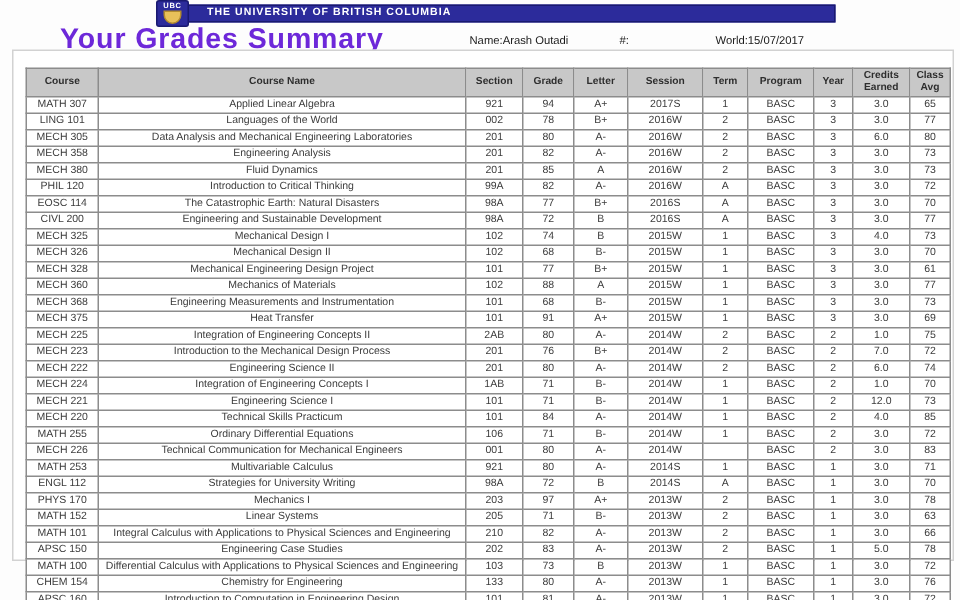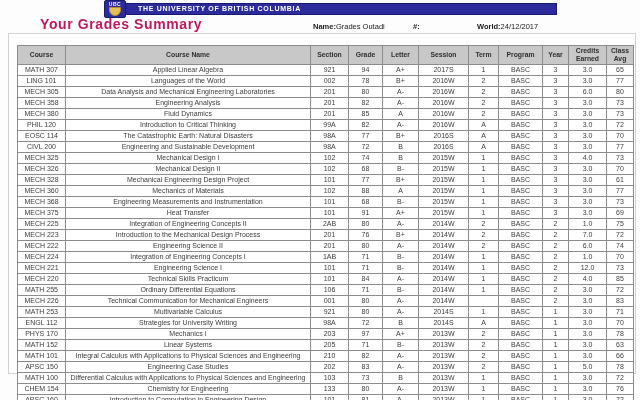--- a/index.html
+++ b/index.html
@@ -46,27 +46,27 @@
     width: 12px; height: 9px;
     margin: 0 auto;
     background: #e8c05a;
     border: 1px solid #b38c2e;
     border-radius: 0 0 6px 6px;
   }
 
   
   .page-title {
     position: absolute; left: 40px; top: 16px;
-    font-size: 14px; font-weight: bold;
-    color: #be185d;
+    font-size: 19px; font-weight: bold;
+    color: #6d28d9;
     letter-spacing: 0.6px;
     white-space: nowrap;
   }
   .meta { position: absolute; top: 22px; font-size: 7.5px; color: #1a1a1a; white-space: nowrap; }
-  .meta b { font-weight: bold; }
+  .meta b { font-weight: normal; }
   .meta-name { left: 313px; }
   .meta-num  { left: 413px; }
   .meta-date { left: 477px; }
 
   
   .frame {
     position: absolute; left: 8px; top: 33px;
     width: 628px; height: 341px;
     border: 1px solid #d2d2d2;
     background: #ffffff;
@@ -105,27 +105,27 @@
   <span class="logo-shield"></span>
 </div>
 
 <div class="banner">
   <div class="banner-text">THE UNIVERSITY OF BRITISH COLUMBIA</div>
 </div>
 
 <div class="page-title">Your Grades Summary</div>
 
 <div class="meta meta-name">
-  <b>Name:</b><span>Grades Outadi</span>
+  <b>Name:</b><span>Arash Outadi</span>
 </div>
 <div class="meta meta-num">
   <b>#:</b>
 </div>
 <div class="meta meta-date">
-  <b>World:</b><span>24/12/2017</span>
+  <b>World:</b><span>15/07/2017</span>
 </div>
 
 <div class="frame"></div>
 
 <table class="grades">
   <colgroup>
       <col style="width: 48px;">
       <col style="width: 245px;">
       <col style="width: 38px;">
       <col style="width: 34px;">

